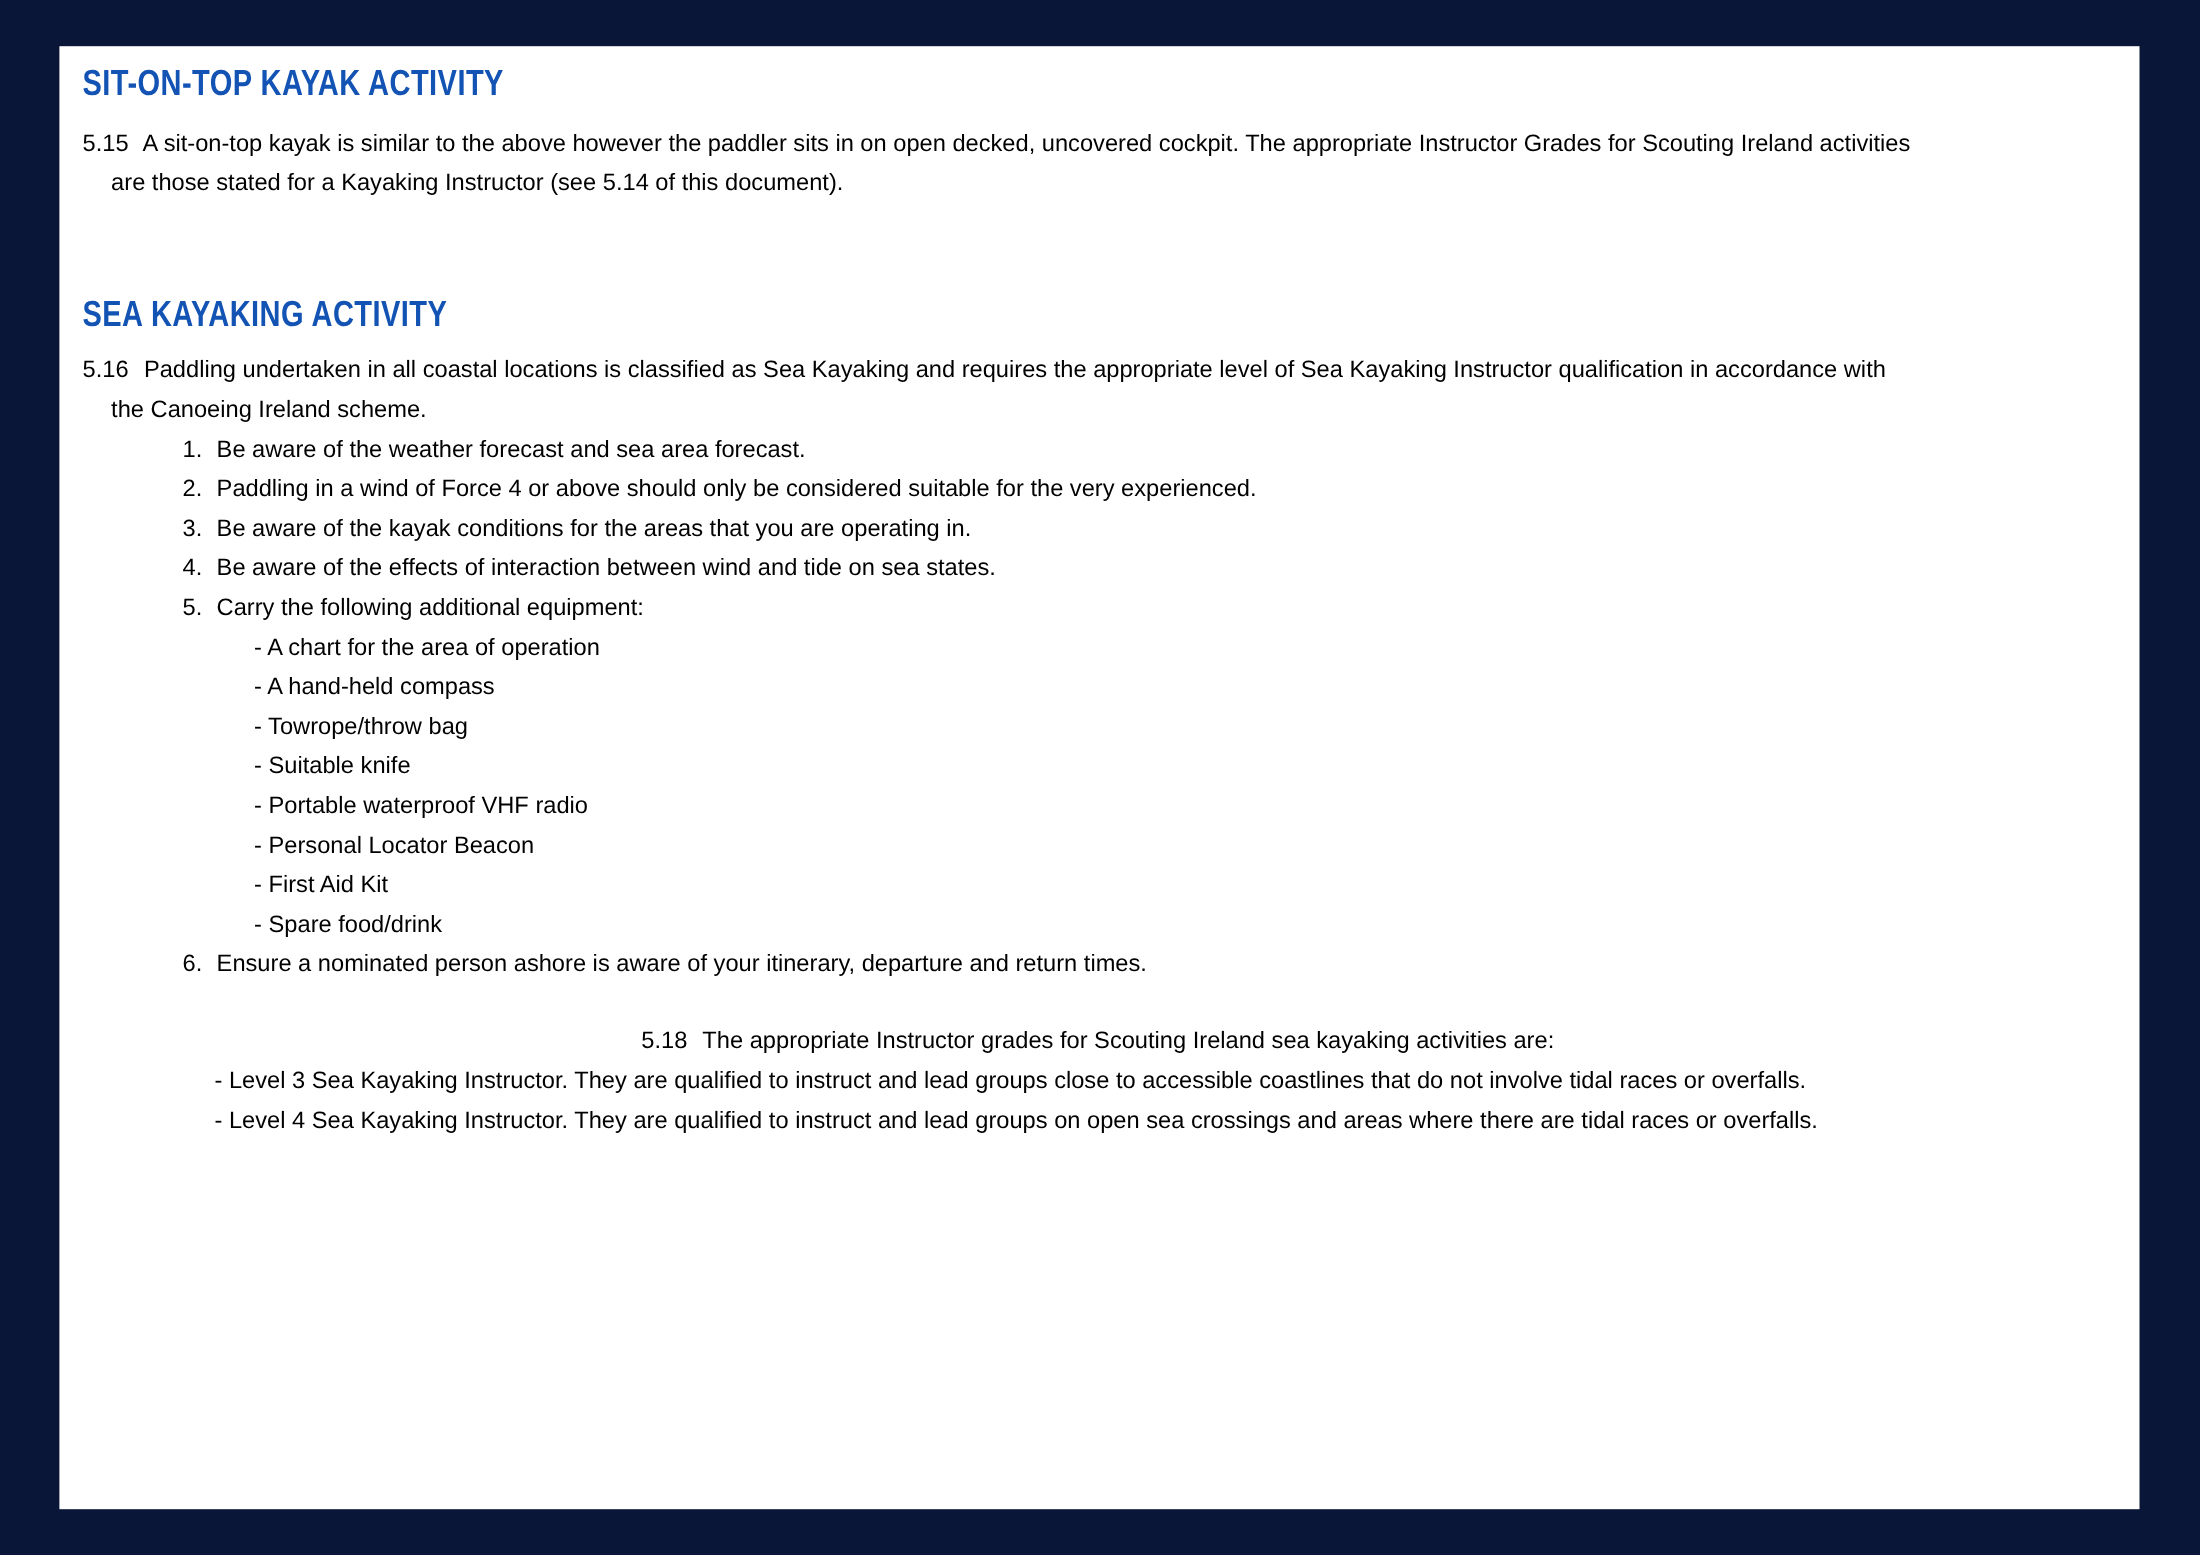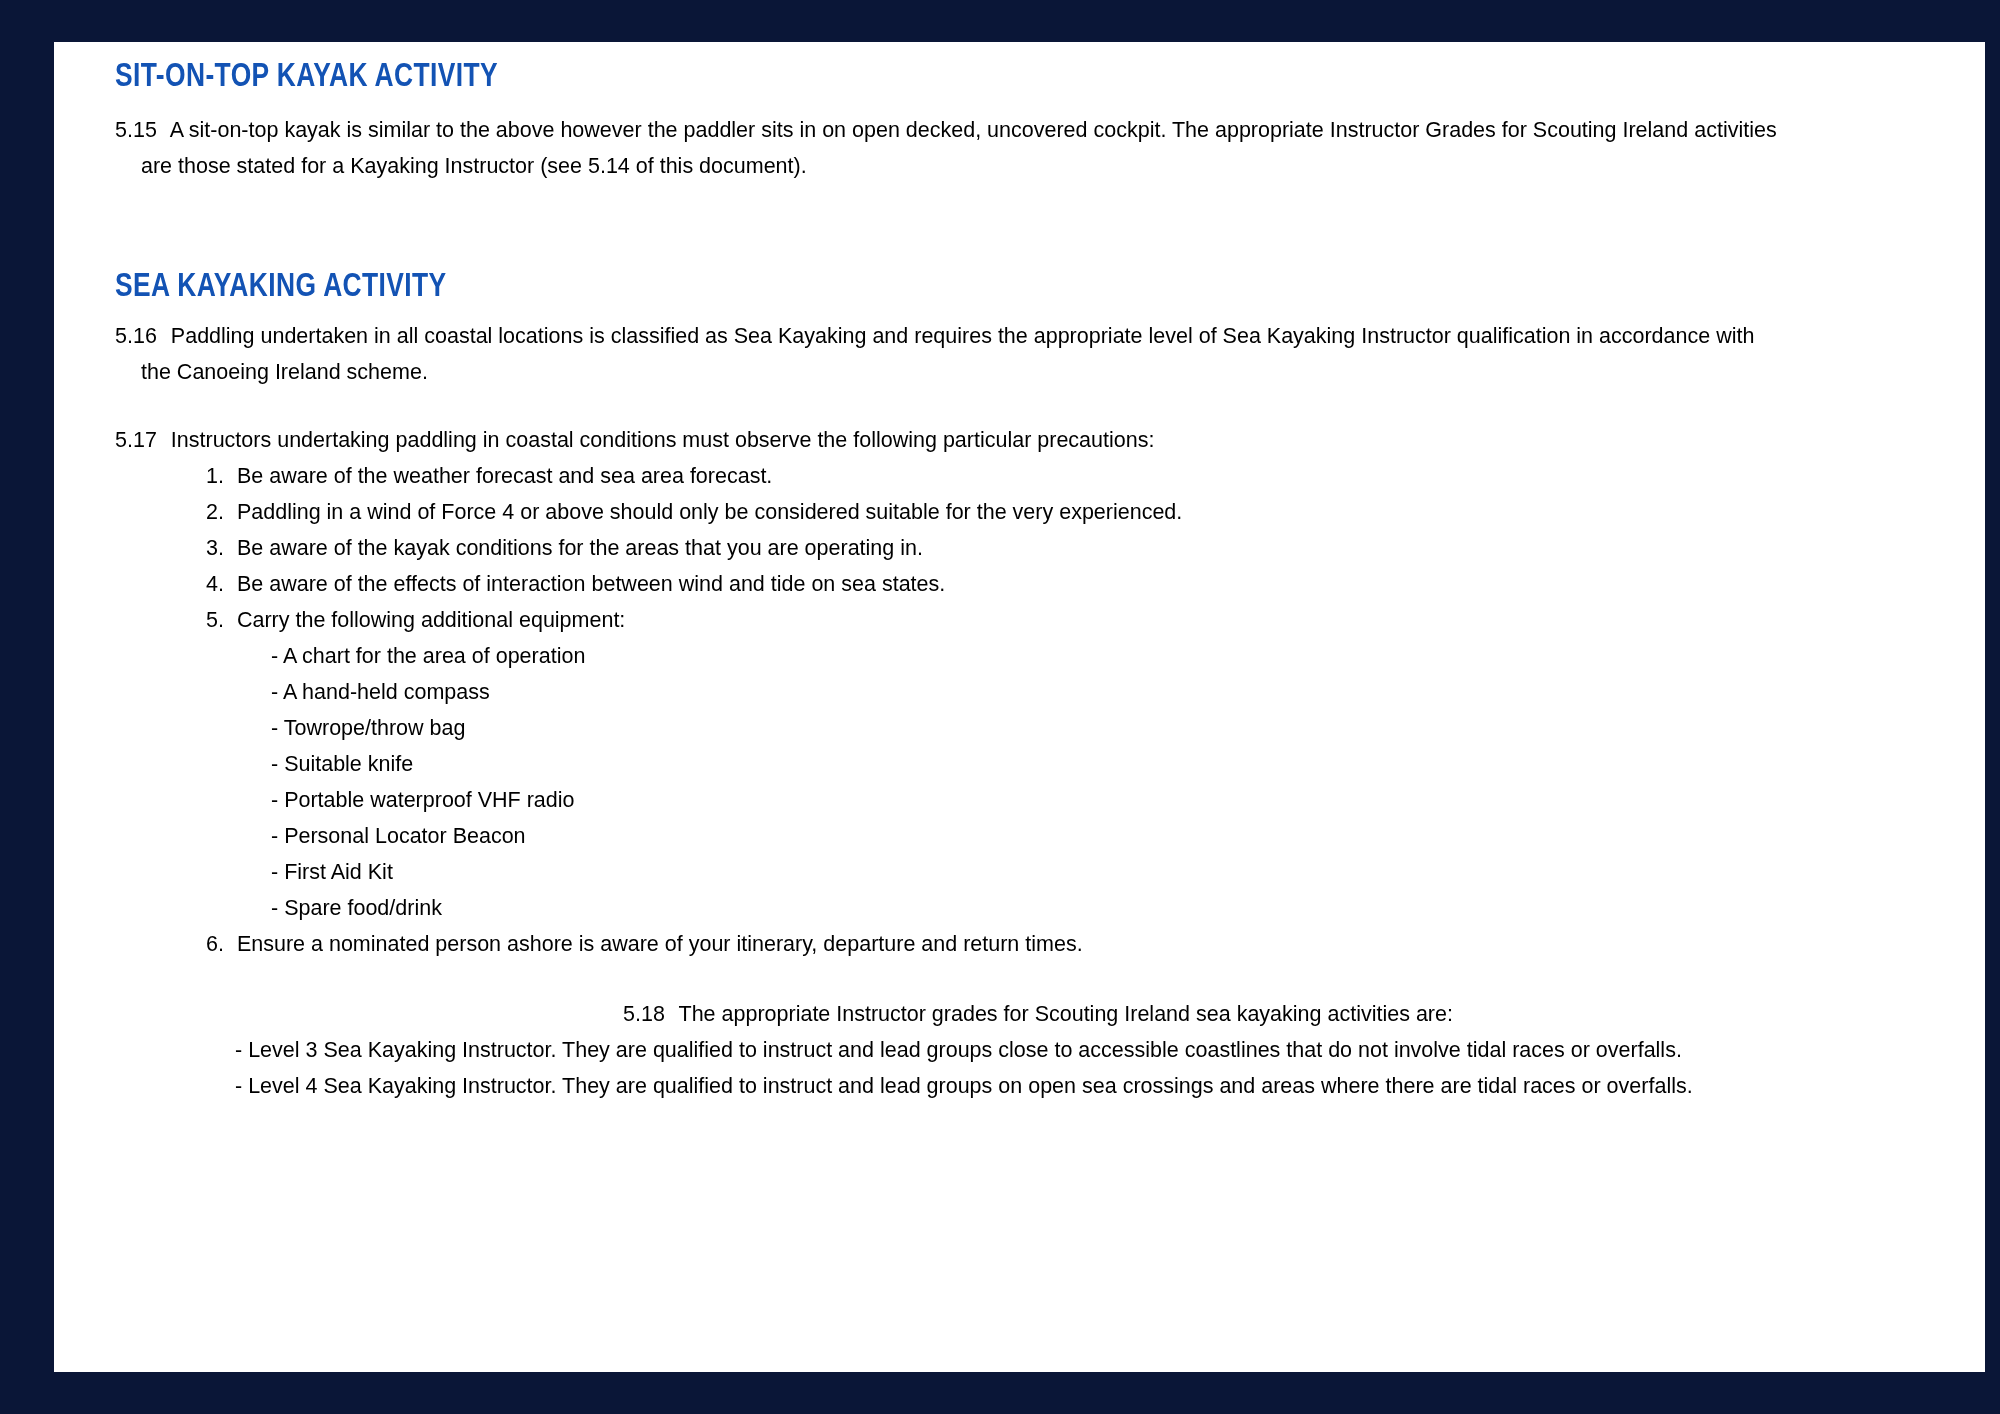--- a/index.html
+++ b/index.html
@@ -11,21 +11,20 @@
     font-family: "Liberation Sans", sans-serif;
     overflow: hidden;
   }
   .page {
     position: absolute;
     left: 54px;
     top: 42px;
     width: 1891px;
     height: 1330px;
     background: var(--page-bg, #ffffff);
-    padding-left: 40px;
   }
   .content {
     padding: 16px 24px 0 21px;
     color: var(--text-color, #000000);
     font-size: 21.5px;
   }
   .section-heading {
     display: inline-block;
     font-size: 33px;
     line-height: 34px;
@@ -75,24 +74,20 @@
     </div>
 
     <div class="line">
       <span class="pnum">5.16</span>
       <span>Paddling undertaken in all coastal locations is classified as Sea Kayaking and requires the appropriate level of Sea Kayaking Instructor qualification in accordance with</span>
     </div>
     <div class="line cont">
       <span>the Canoeing Ireland scheme.</span>
     </div>
 
-    <div class="line para-517">
-      <span class="pnum">5.17</span>
-      <span>Instructors undertaking paddling in coastal conditions must observe the following particular precautions:</span>
-    </div>
 
     <div class="line num-item">
       <span class="ilabel">1.</span>
       <span>Be aware of the weather forecast and sea area forecast.</span>
     </div>
     <div class="line num-item">
       <span class="ilabel">2.</span>
       <span>Paddling in a wind of Force 4 or above should only be considered suitable for the very experienced.</span>
     </div>
     <div class="line num-item">

